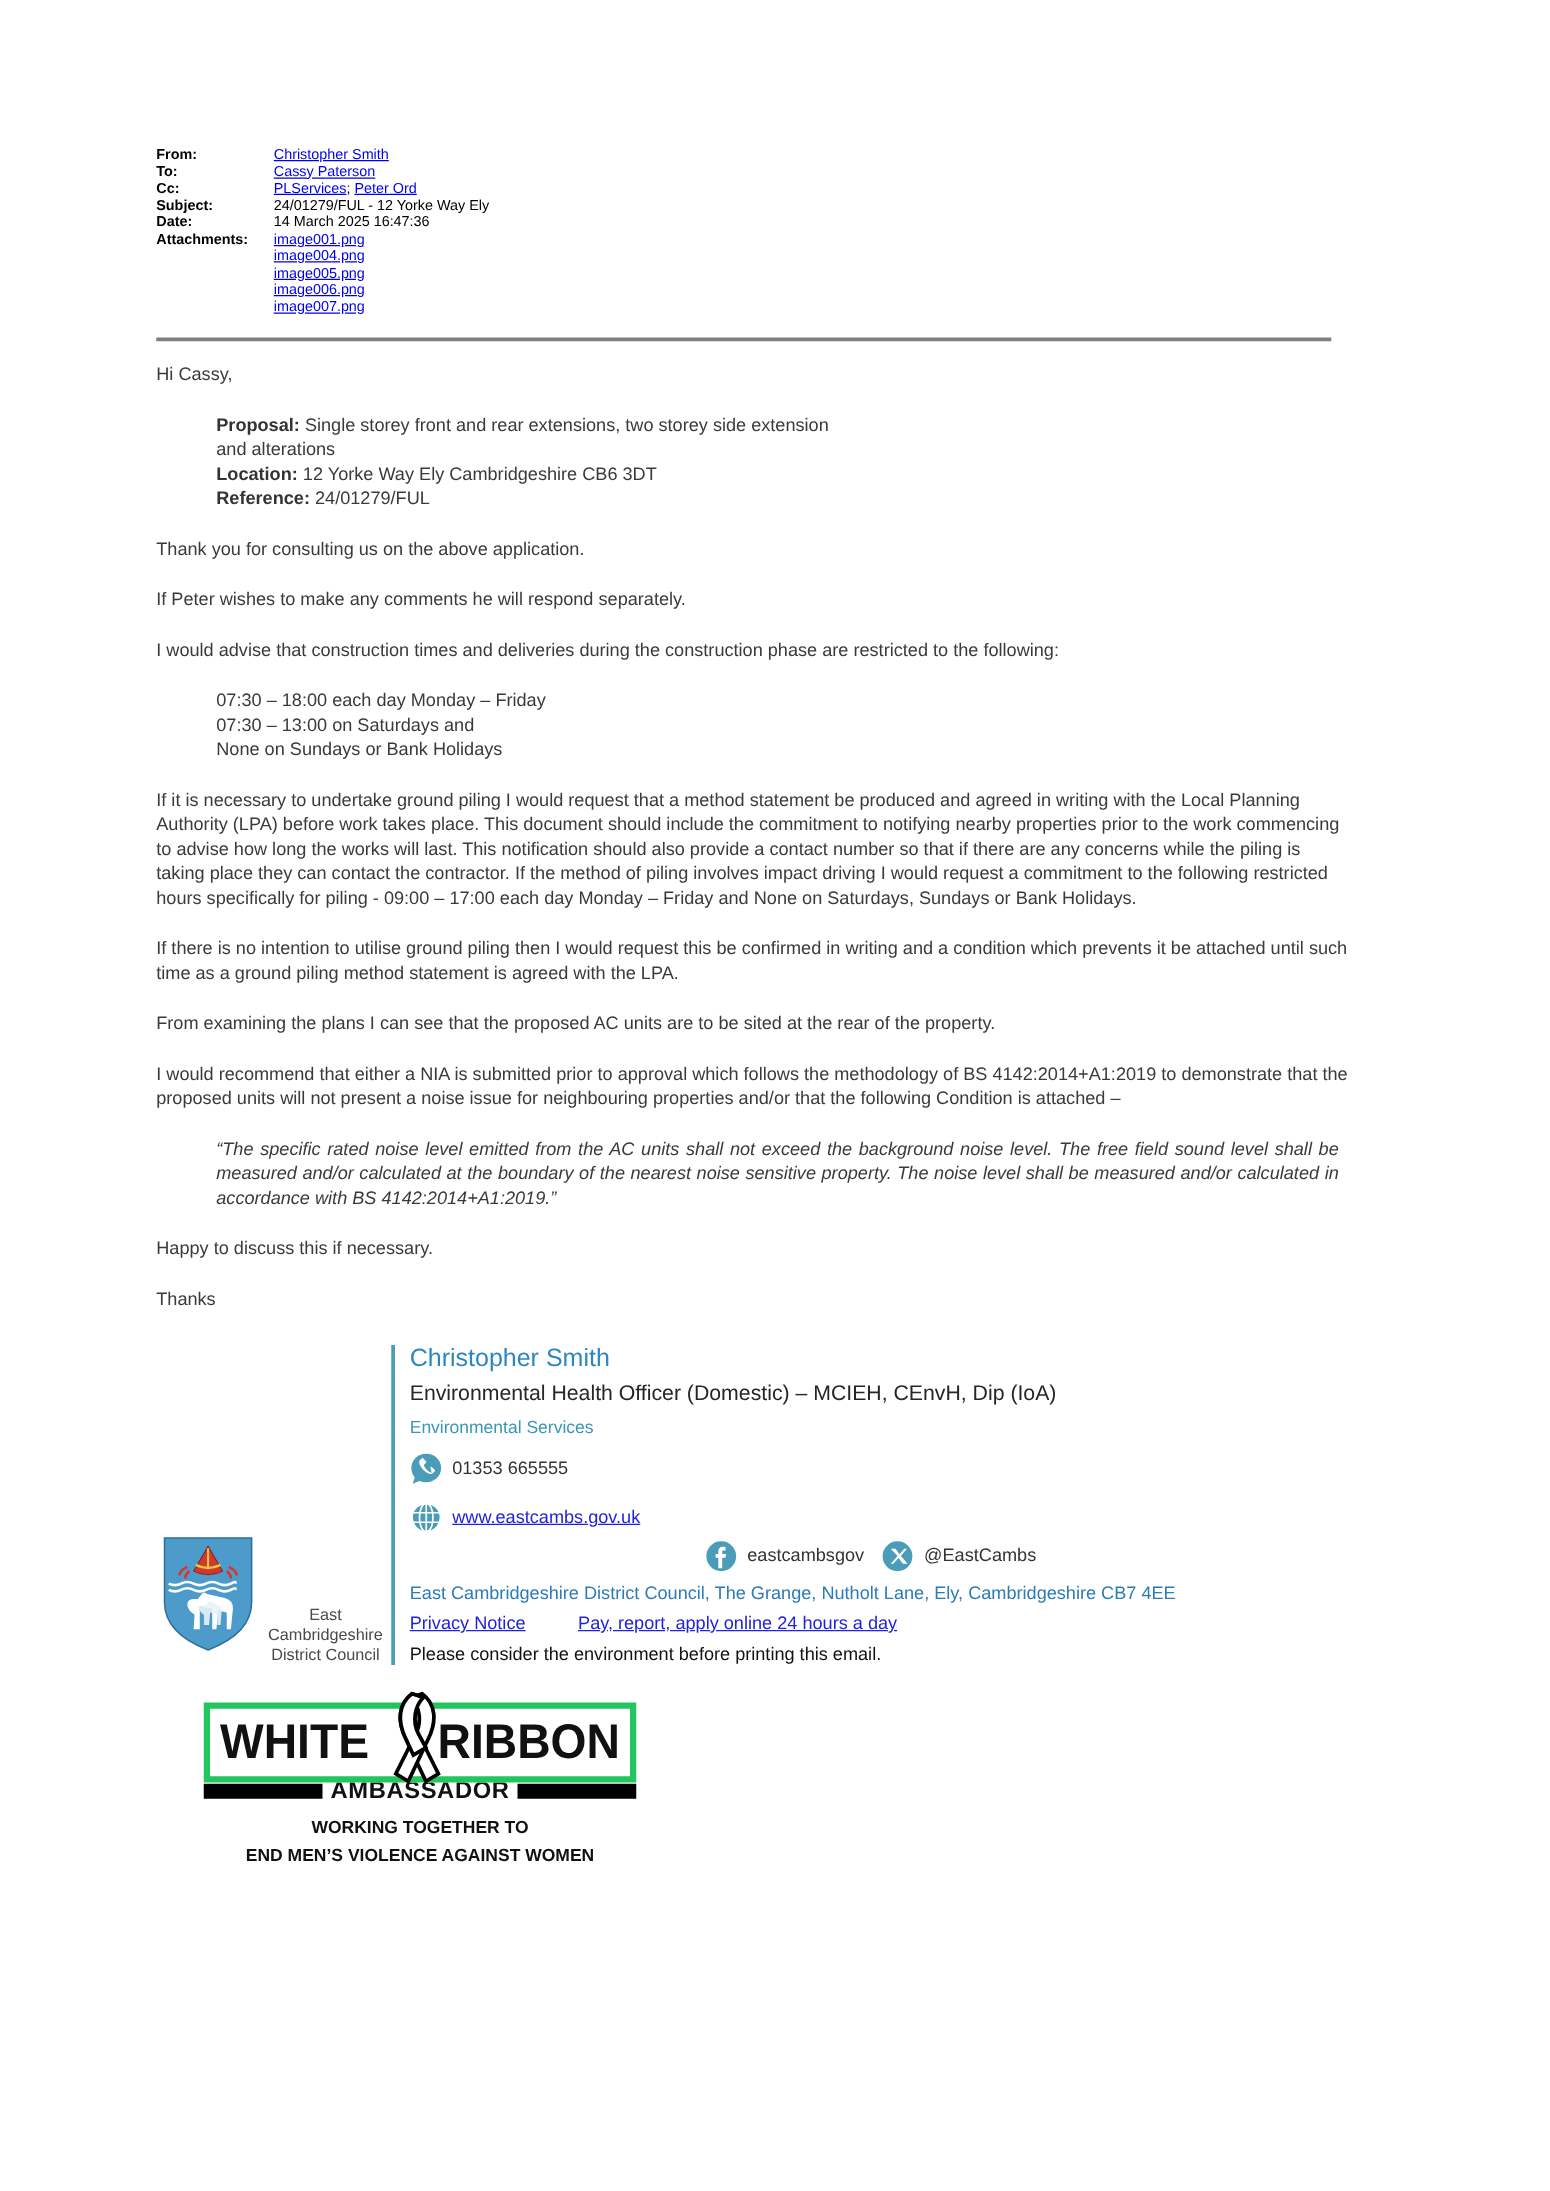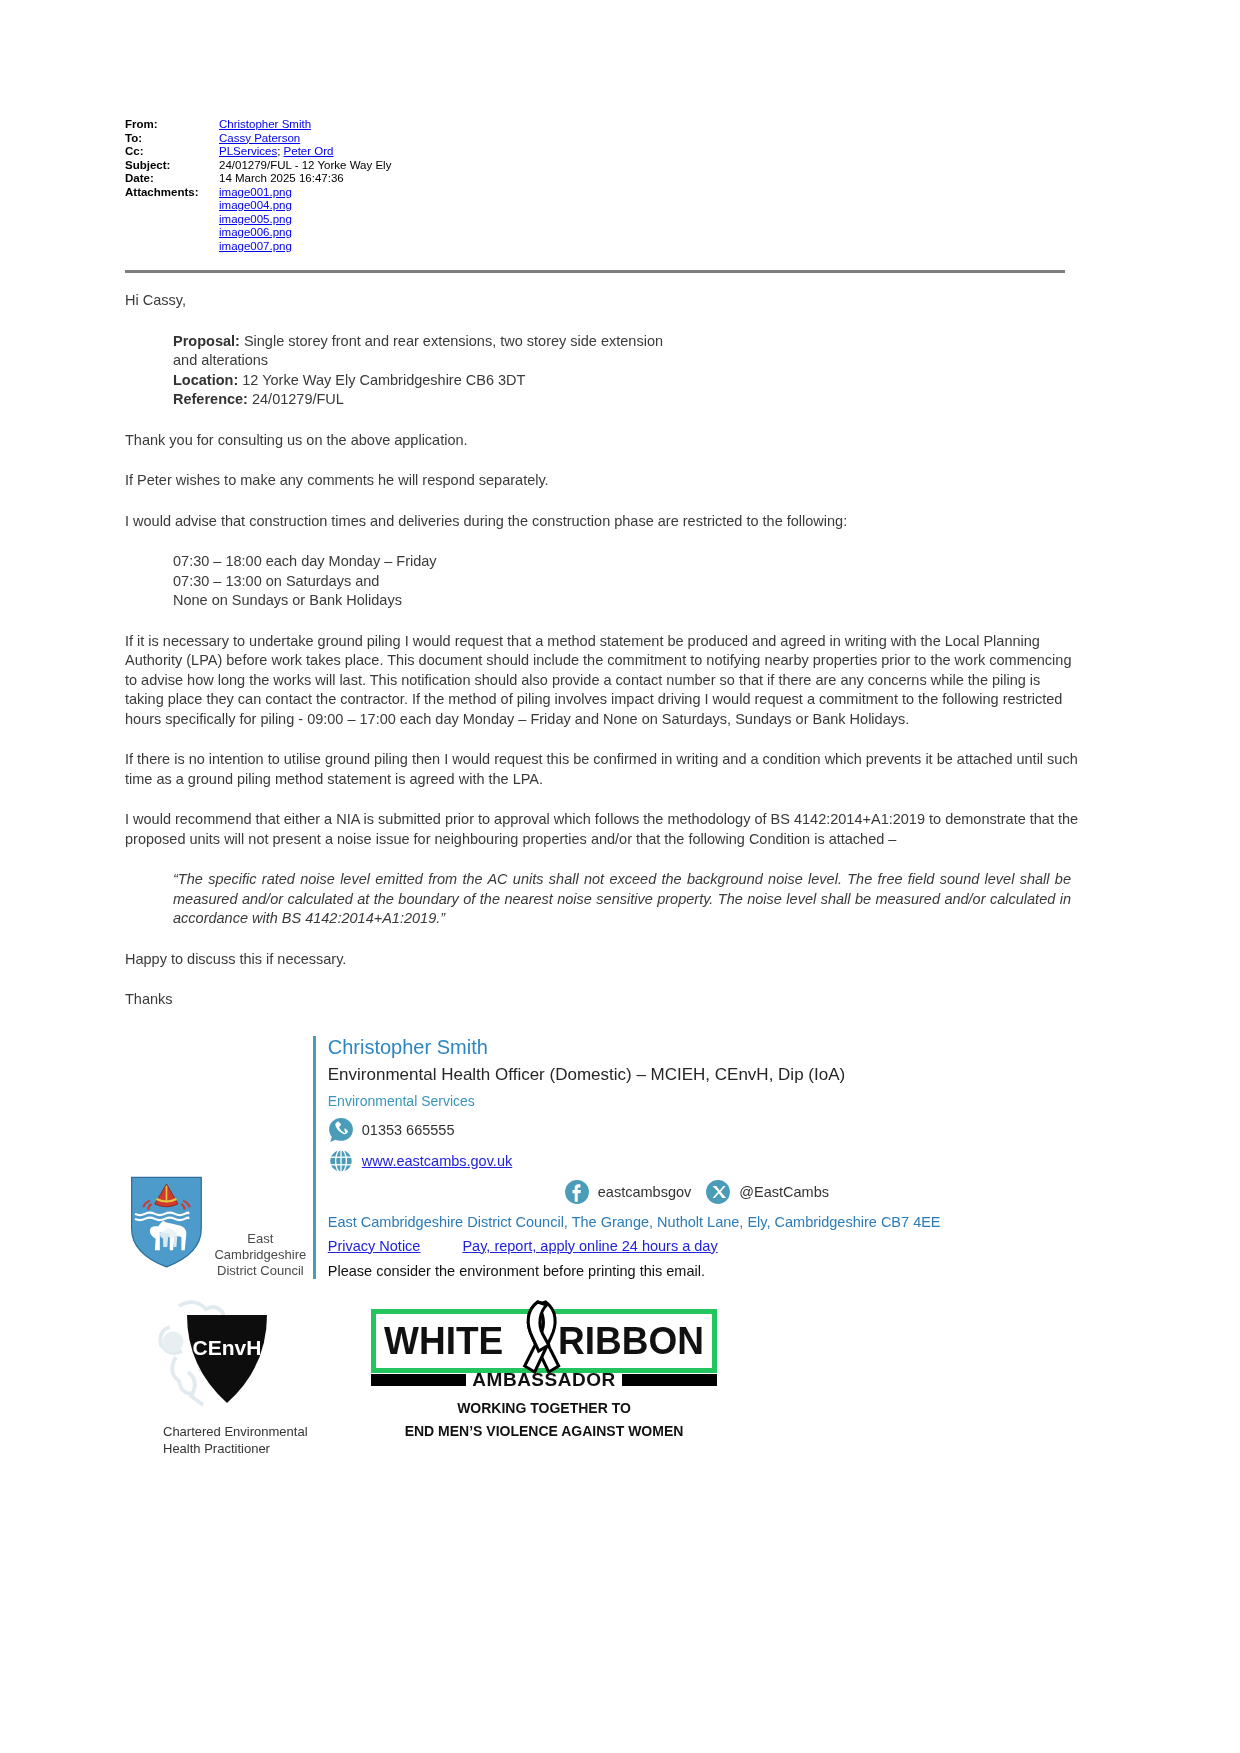--- a/index.html
+++ b/index.html
@@ -25,21 +25,21 @@
   .quote { font-style:italic; text-align:justify; margin-left:48px; margin-right:8px; }
 
   
   .sig-row { display:flex; margin-top:26px; }
   .sig-logo-col { flex:0 0 182px; display:flex; flex-direction:row; align-items:flex-end; padding-top:32px; }
   .crest-caption { font-size:13px; line-height:16px; color:#4a4a4a; text-align:center; margin-top:6px; }
   .sig-main { border-left:3px solid #4A9CB8; padding-left:12px; flex:1; }
   .sig-name { font-size:20px; color:#2E86C1; margin-bottom:6px; }
   .sig-title { font-size:17px; color:#262626; margin-bottom:8px; }
   .sig-dept { font-size:14px; color:#3896B8; margin-bottom:8px; }
-  .contact-row { display:flex; align-items:center; margin-bottom:5px; }
+  .contact-row { display:flex; align-items:center; margin-bottom:5px;margin-top:13px; }
   .icon-circle { width:26px; height:26px; margin-right:8px; flex:0 0 26px; }
   .contact-text { font-size:14.5px; color:#333; }
   .sig-link { font-size:14.5px; color:#2222DD; text-decoration:underline; cursor:pointer; }
   .social-row { display:flex; align-items:center; margin-bottom:9px;justify-content:center; }
   .social-row .handle { font-size:14.5px; color:#333; margin-right:14px; }
   .sig-address { font-size:14.5px; color:#2B7BB9; margin-bottom:8px; }
   .sig-links-row { display:flex; gap:42px; margin-bottom:9px; }
   .env-note { font-size:14.5px; color:#111; }
 
   
@@ -120,20 +120,21 @@
       <p>I would advise that construction times and deliveries during the construction phase are restricted to the following:</p>
 
       <div class="blk indent">
         <div>07:30 – 18:00 each day Monday – Friday</div>
         <div>07:30 – 13:00 on Saturdays and</div>
         <div>None on Sundays or Bank Holidays</div>
       </div>
 
       <p>If it is necessary to undertake ground piling I would request that a method statement be produced and agreed in writing with the Local Planning Authority (LPA) before work takes place. This document should include the commitment to notifying nearby properties prior to the work commencing to advise how long the works will last. This notification should also provide a contact number so that if there are any concerns while the piling is taking place they can contact the contractor. If the method of piling involves impact driving I would request a commitment to the following restricted hours specifically for piling - 09:00 – 17:00 each day Monday – Friday and None on Saturdays, Sundays or Bank Holidays.</p>
       <p>If there is no intention to utilise ground piling then I would request this be confirmed in writing and a condition which prevents it be attached until such time as a ground piling method statement is agreed with the LPA.</p>
+      <p>From examining the plans I can see that the proposed AC units are to be sited at the rear of the property.</p>
       <p>I would recommend that either a NIA is submitted prior to approval which follows the methodology of BS 4142:2014+A1:2019 to demonstrate that the proposed units will not present a noise issue for neighbouring properties and/or that the following Condition is attached –</p>
       <p class="quote">“The specific rated noise level emitted from the AC units shall not exceed the background noise level. The free field sound level shall be measured and/or calculated at the boundary of the nearest noise sensitive property. The noise level shall be measured and/or calculated in accordance with BS 4142:2014+A1:2019.”</p>
       <p>Happy to discuss this if necessary.</p>
       <p>Thanks</p>
     </div>
 
     <div class="sig-row">
       <div class="sig-logo-col">
         <svg width="96" height="112" viewBox="0 0 100 118">
           <path d="M8 4 H92 V66 Q92 96 50 112 Q8 96 8 66 Z" fill="#4D9BCB" stroke="#2d6f9a" stroke-width="1.5"></path>
@@ -197,37 +198,20 @@
           <a class="sig-link">Privacy Notice</a>
           <a class="sig-link">Pay, report, apply online 24 hours a day</a>
         </div>
 
         <div class="env-note">Please consider the environment before printing this email.</div>
       </div>
     </div>
 
     <div class="badges-row">
 
-      <div class="cenvh">
-        <div class="cenvh-panel">
-          <svg class="cenvh-wm" width="90" height="120" viewBox="0 0 60 80">
-            <path d="M20 6 q10 -6 18 2 q8 -4 12 4 M14 20 q-8 2 -6 12 q6 8 14 4 M18 40 q-6 10 2 16 q2 10 10 8 M30 14 q6 10 0 20 q8 6 4 16" stroke="#c9d9e2" stroke-width="2.5" fill="none"></path>
-            <circle cx="16" cy="30" r="7" fill="#d7e3ea"></circle>
-            <path d="M26 50 q8 6 2 16 l8 6" stroke="#c9d9e2" stroke-width="2.5" fill="none"></path>
-          </svg>
-          <svg class="cenvh-shield" width="100" height="100" viewBox="0 0 100 100">
-            <path d="M10 6 H90 Q90 58 50 94 Q10 58 10 6 Z" fill="#0d0d0d"></path>
-            <text x="50" y="46" text-anchor="middle" fill="#ffffff" font-family="Liberation Sans, sans-serif" font-size="21" font-weight="bold">CEnvH</text>
-          </svg>
-        </div>
-        <div class="cenvh-caption">
-          <div>Chartered Environmental</div>
-          <div>Health Practitioner</div>
-        </div>
-      </div>
 
       <div class="wr">
         <div class="wr-box">
           <span class="wr-word">WHITE</span>
           <svg class="wr-ribbon" width="58" height="86" viewBox="0 0 58 86">
             <path d="M25 4 C14 12 13 26 20 40 L36 74 L46 68 L30 36 C25 26 27 14 34 7 Z" fill="#ffffff" stroke="#000000" stroke-width="3"></path>
             <path d="M33 4 C44 12 45 26 38 40 L22 74 L12 68 L28 36 C33 26 31 14 24 7 Z" fill="#ffffff" stroke="#000000" stroke-width="3"></path>
             <path d="M25 4 C14 12 13 26 20 40 L26 53 L36 47 L30 36 C25 26 27 14 34 7 Z" fill="#ffffff" stroke="#000000" stroke-width="3"></path>
           </svg>
           <span class="wr-word">RIBBON</span>

